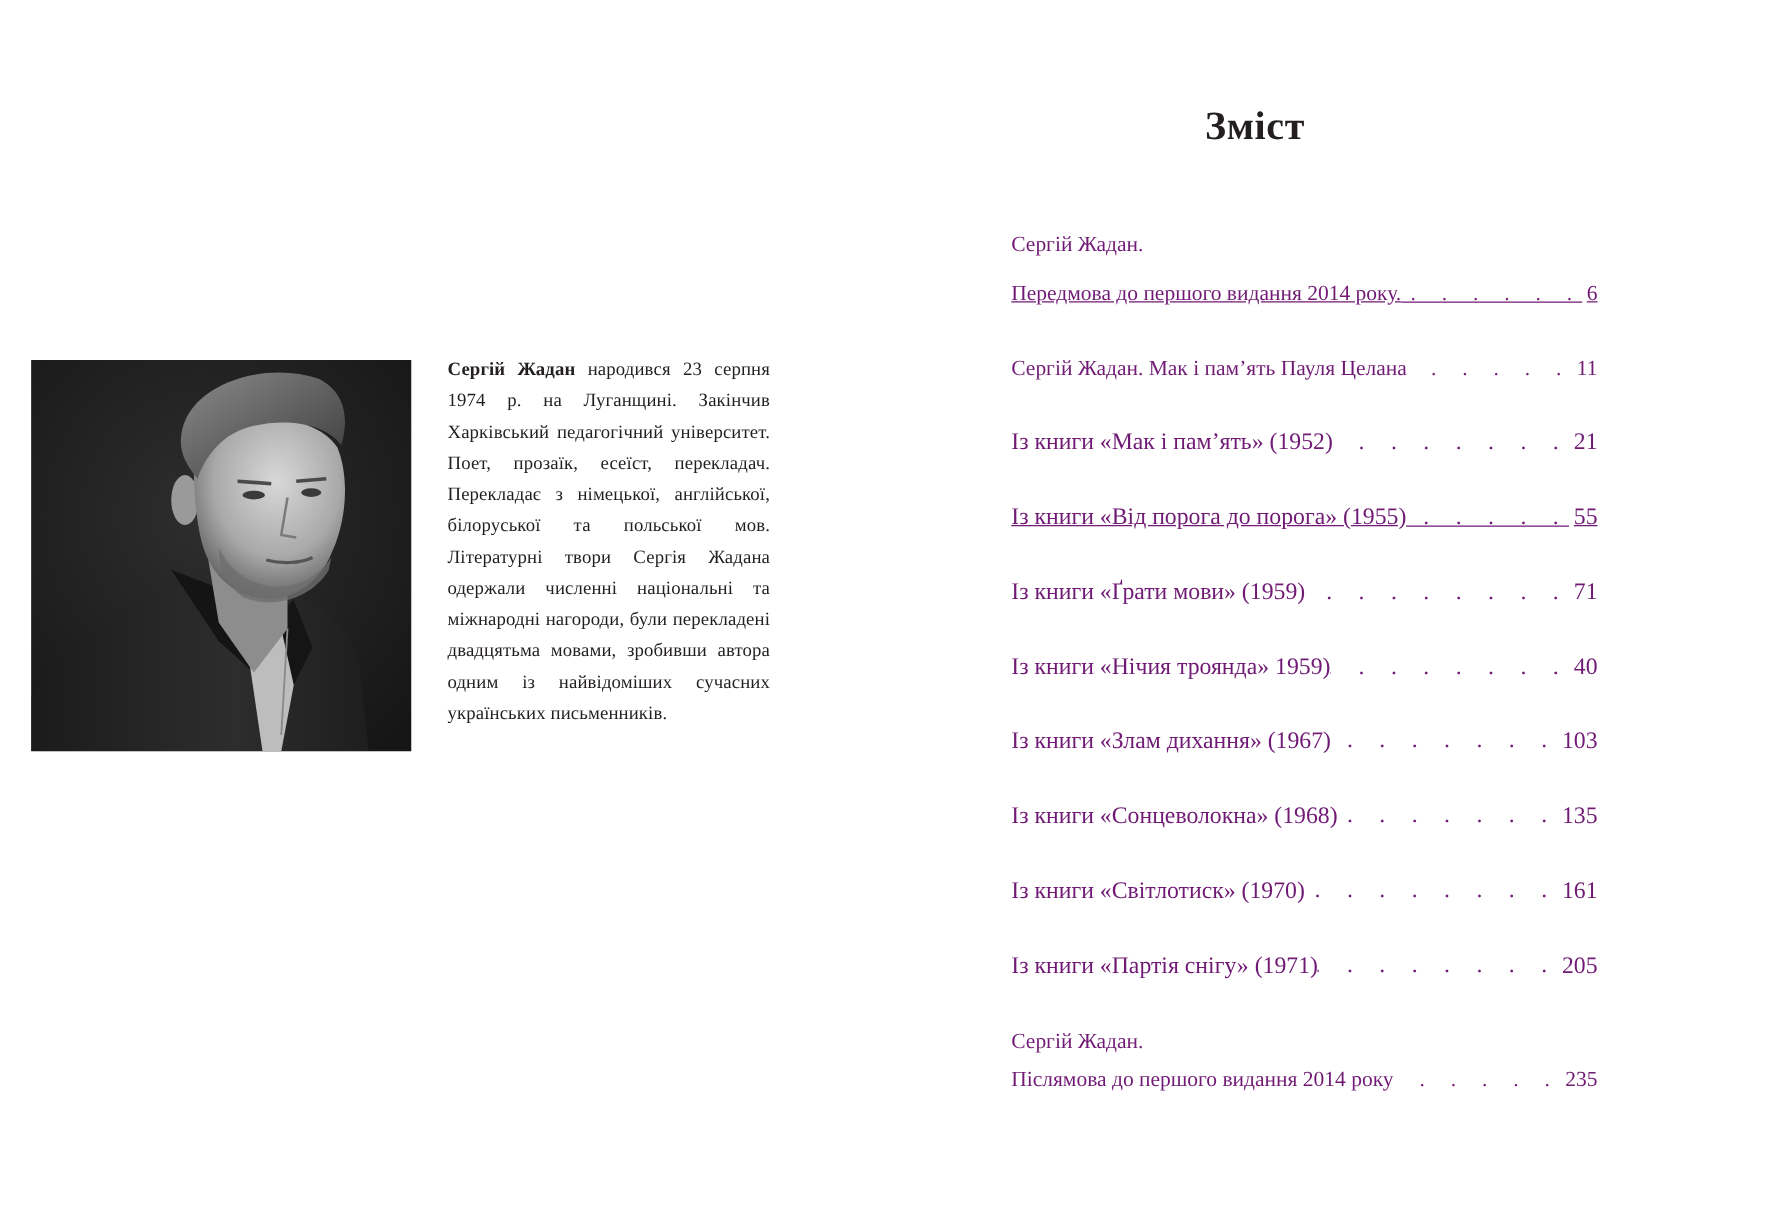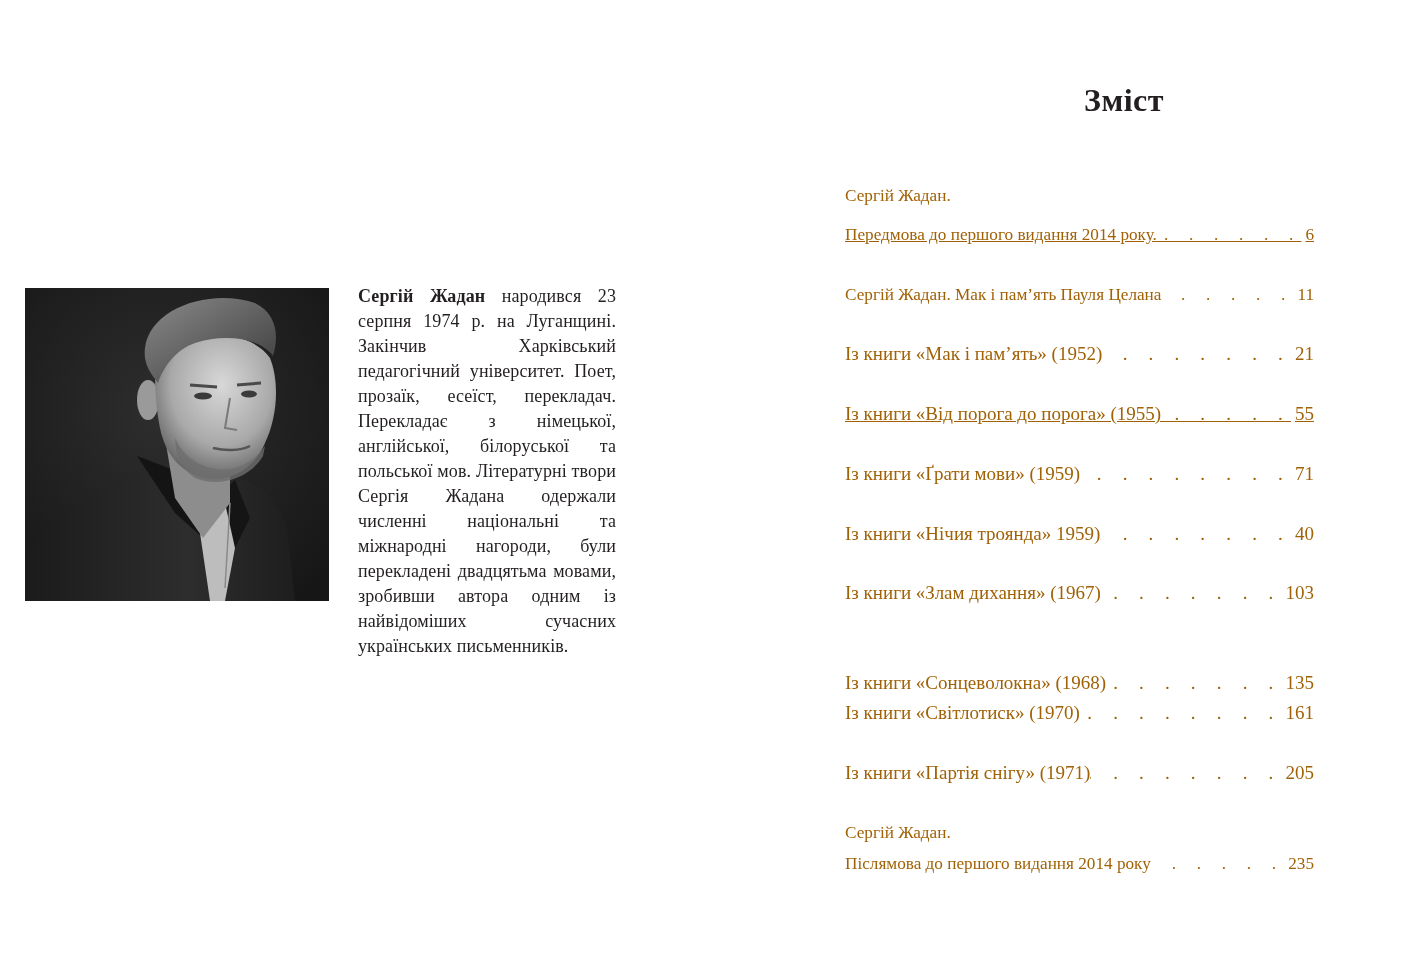--- a/index.html
+++ b/index.html
@@ -27,48 +27,48 @@
       background: #1f1f1f;
       overflow: hidden;
     }
     .author-photo svg { display: block; width: 100%; height: 100%; }
 
     .bio {
       position: absolute;
       left: 358px;
       top: 284px;
       width: 258px;
-      font-size: 18px;
+      font-size: 15px;
       line-height: 25px;
       letter-spacing: 0.1px;
       text-align: justify;
       color: #231f20;
     }
     .bio b { font-weight: bold; }
 
     
     .toc-title {
       position: absolute;
       left: 964px;
       top: 82px;
       width: 200px;
-      text-align: right;
+      text-align: left;
       font-size: 32px;
       font-weight: bold;
       letter-spacing: 0.5px;
       color: #231f20;
     }
 
     .toc-entry {
       position: absolute;
-      left: 845px;
+      left: 809px;
       width: 469px;
       font-size: 19px;
       line-height: 24px;
-      color: #a16207;
+      color: #701a75;
       white-space: nowrap;
     }
     .toc-entry.small { font-size: 17.2px; }
 
     .toc-line {
       display: flex;
       align-items: baseline;
       width: 100%;
     }
     .toc-line .label { flex: 0 0 auto; }
@@ -202,21 +202,21 @@
   </div>
 
   <div class="toc-entry" style="top:581px;">
     <div class="toc-line">
       <span class="label">Із книги «Злам дихання» (1967)</span>
       <span class="dots">. . . . . . . . . . . . . . . . . . . . . . . . . . . . . . .</span>
       <span class="page">103</span>
     </div>
   </div>
 
-  <div class="toc-entry" style="top:641px;margin-top:30px;">
+  <div class="toc-entry" style="top:641px;">
     <div class="toc-line">
       <span class="label">Із книги «Сонцеволокна» (1968)</span>
       <span class="dots">. . . . . . . . . . . . . . . . . . . . . . . . . . . . . . .</span>
       <span class="page">135</span>
     </div>
   </div>
 
   <div class="toc-entry" style="top:701px;">
     <div class="toc-line">
       <span class="label">Із книги «Світлотиск» (1970)</span>

